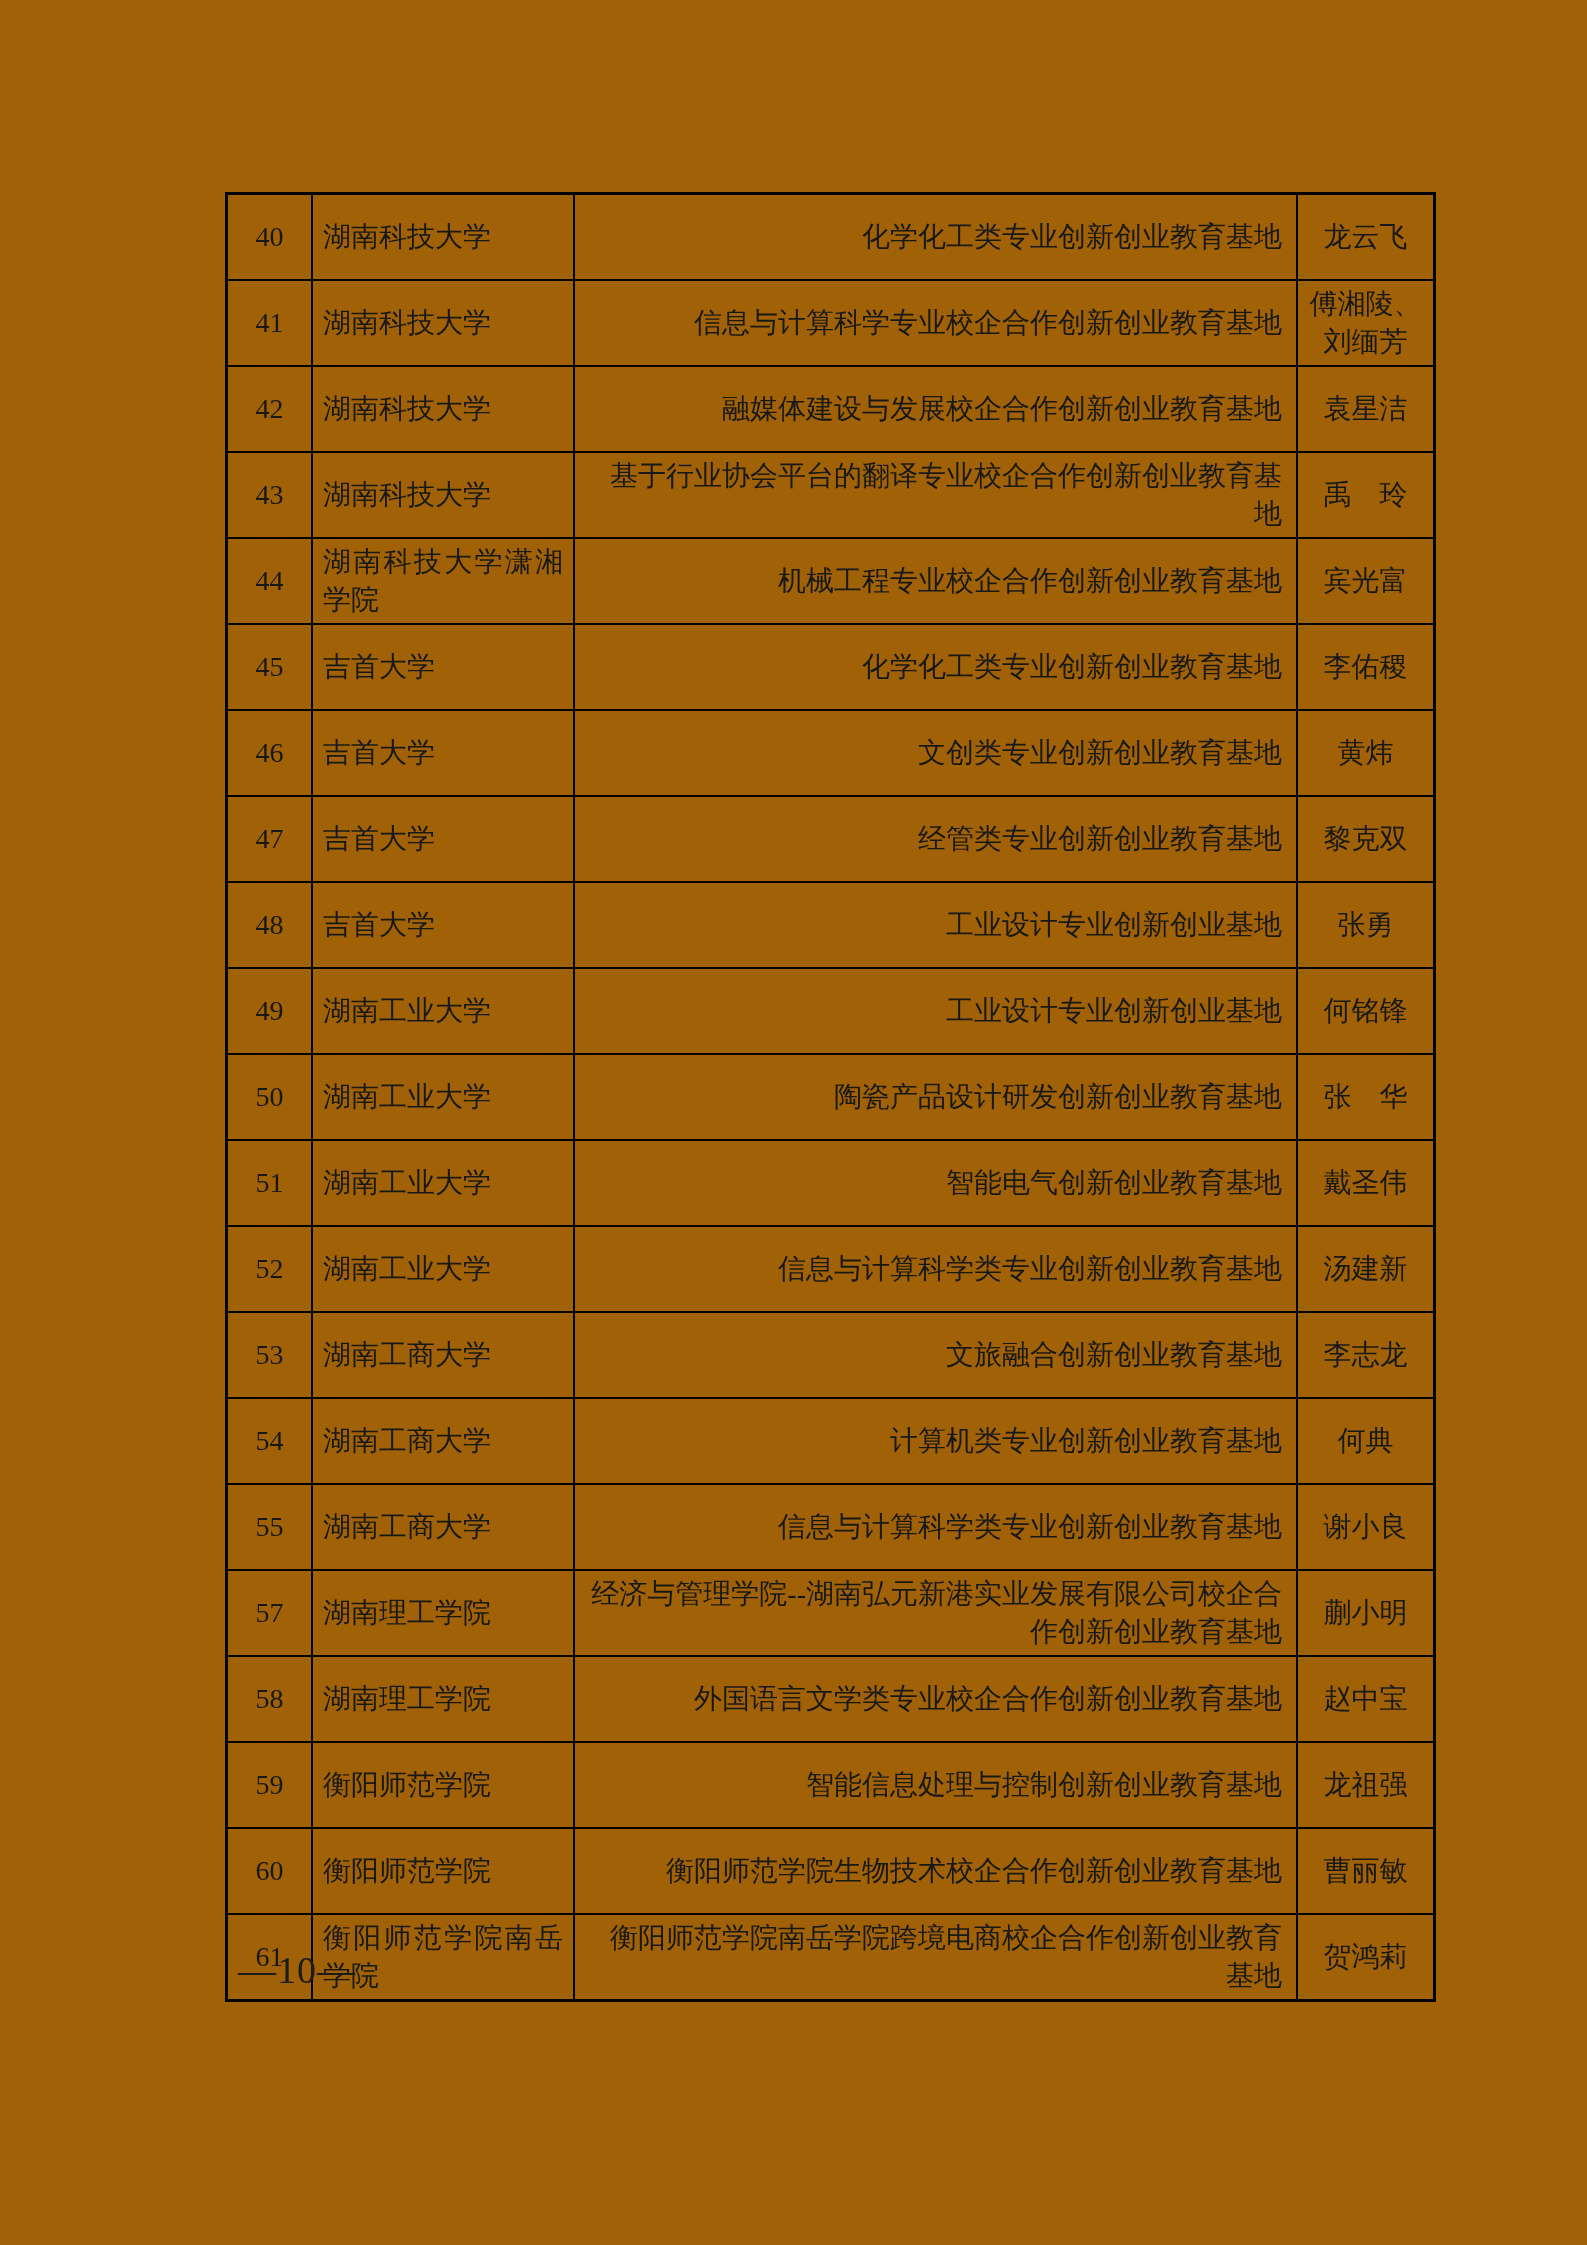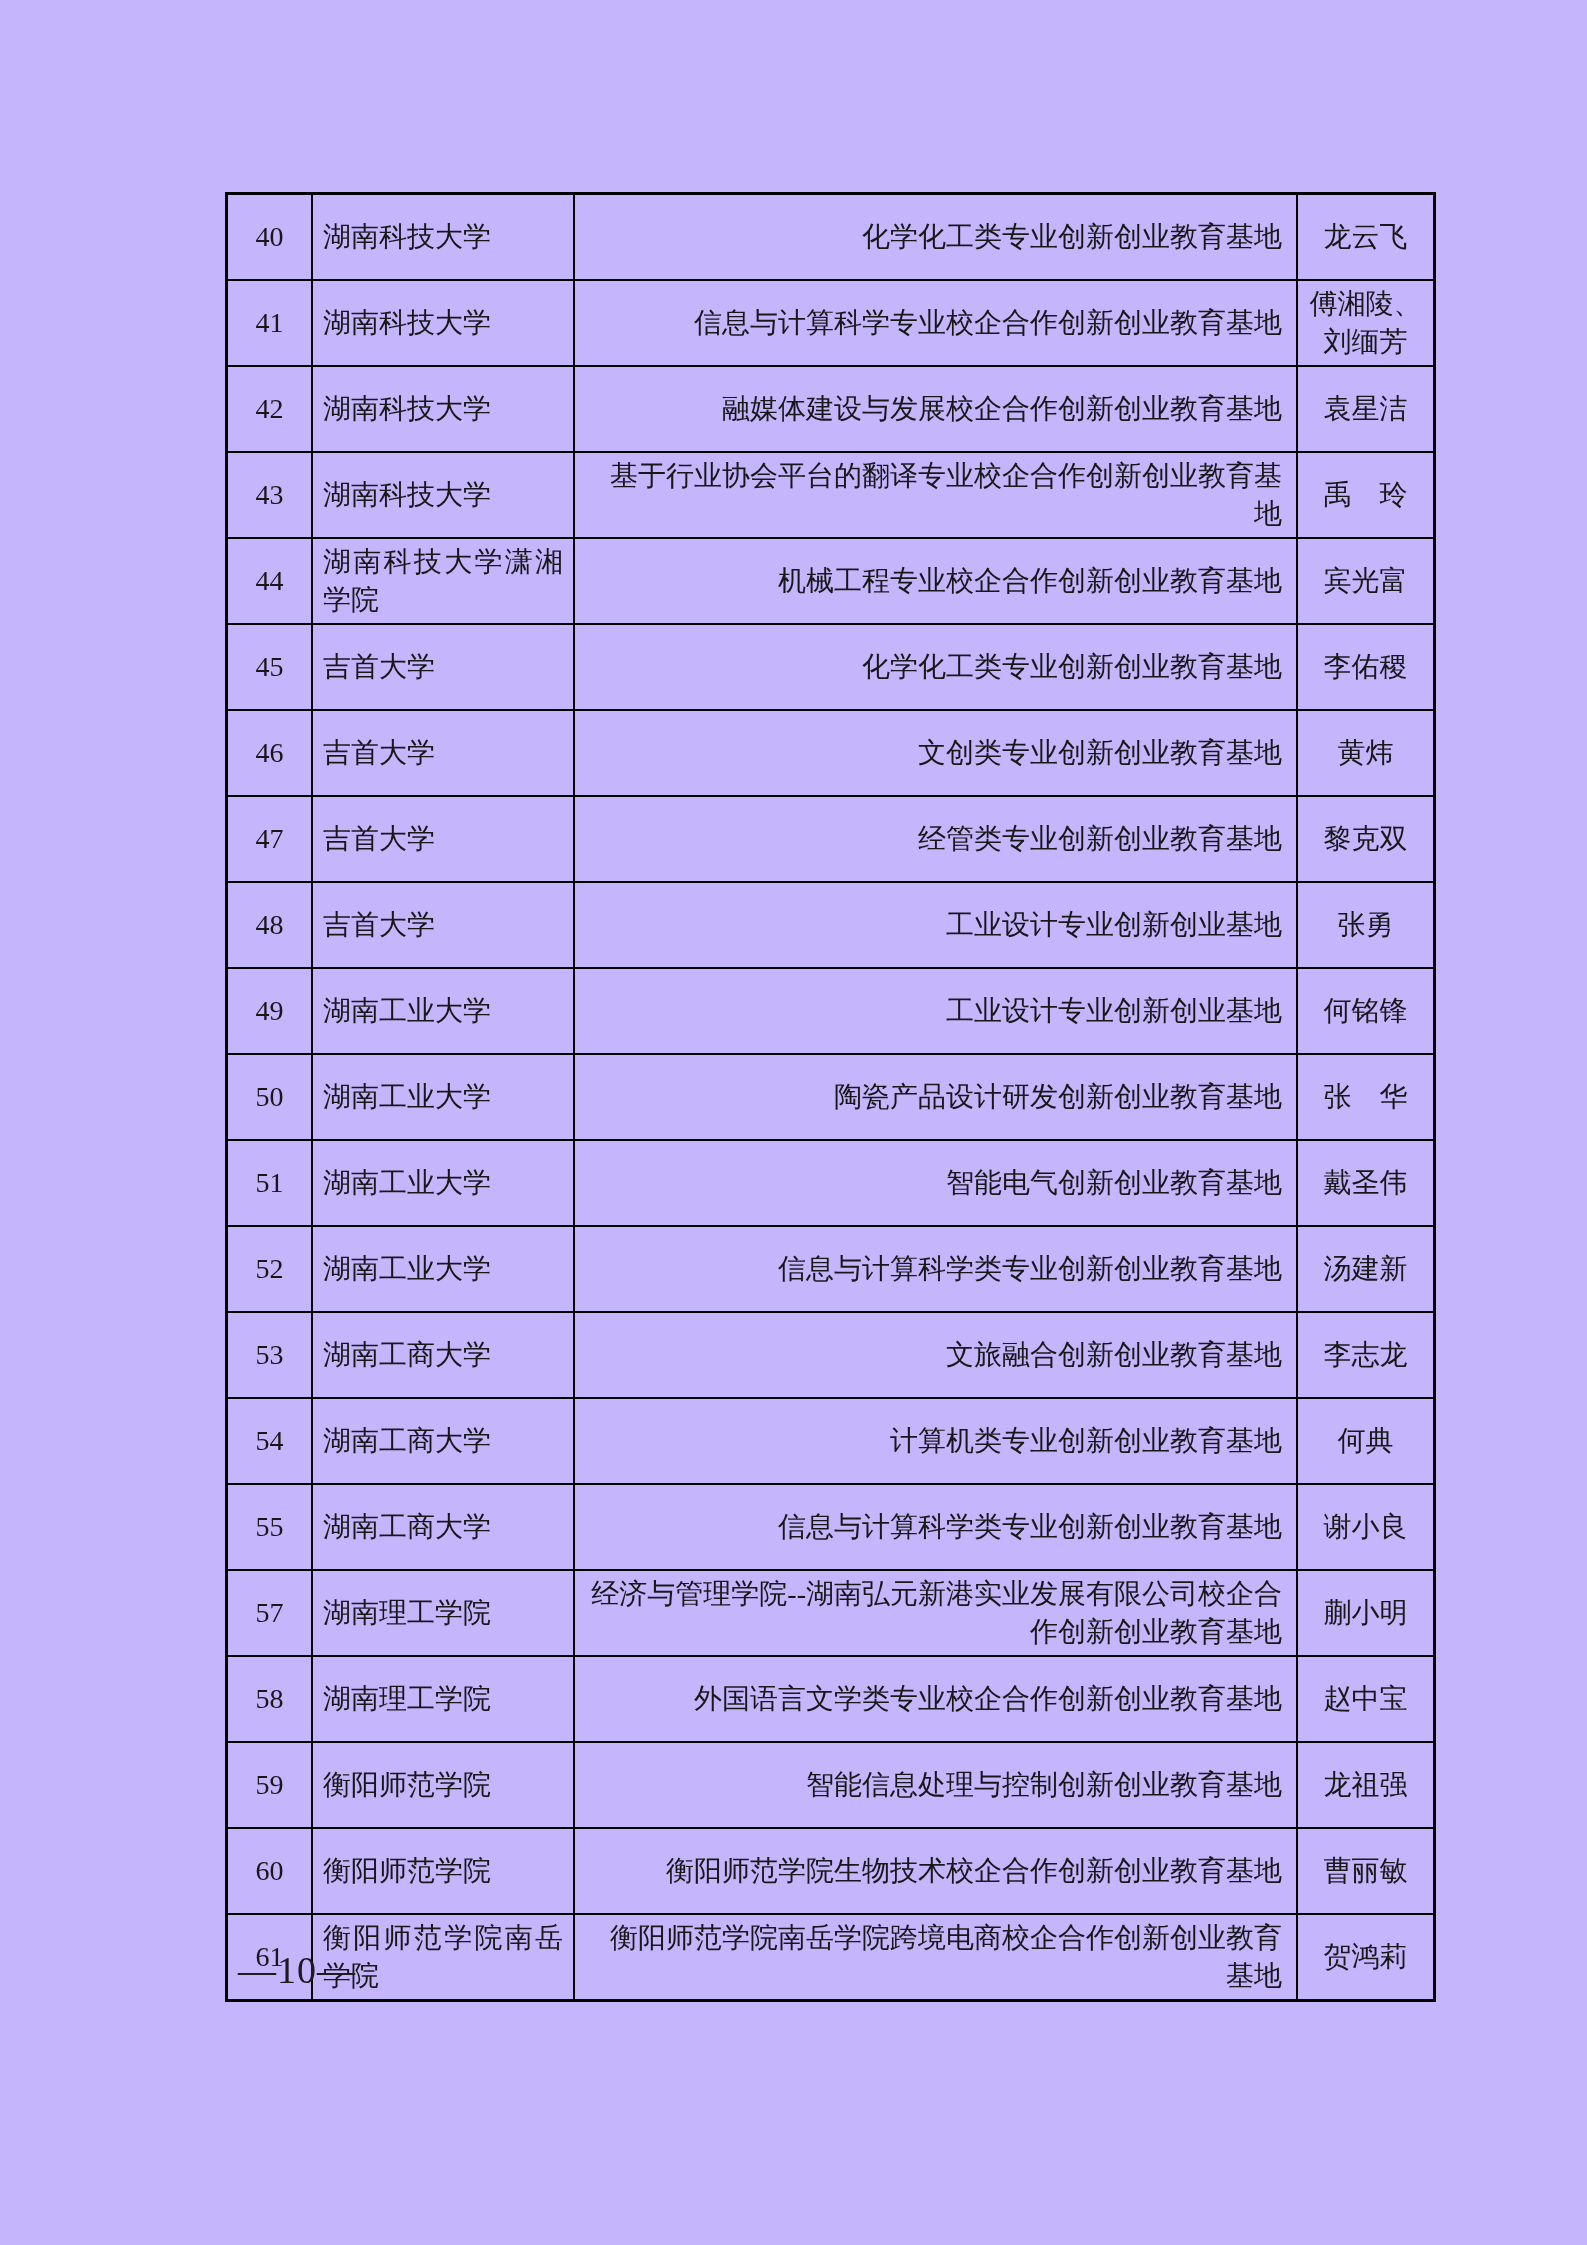--- a/index.html
+++ b/index.html
@@ -11,21 +11,21 @@
     width: 1587px;
     height: 2245px;
     position: relative;
     overflow: hidden;
     font-family: "Liberation Serif", "DejaVu Serif", serif;
     color: #181818;
   }
   .page {
     position: absolute;
     inset: 0;
-    background: #c4b5fd;
+    background: #a16207;
     padding-left: 16px;
   }
   table.doc-table {
     position: absolute;
     left: 225px;
     top: 192px;
     width: 1131px;
     border-collapse: collapse;
     table-layout: fixed;
     border: 3px solid #000;

